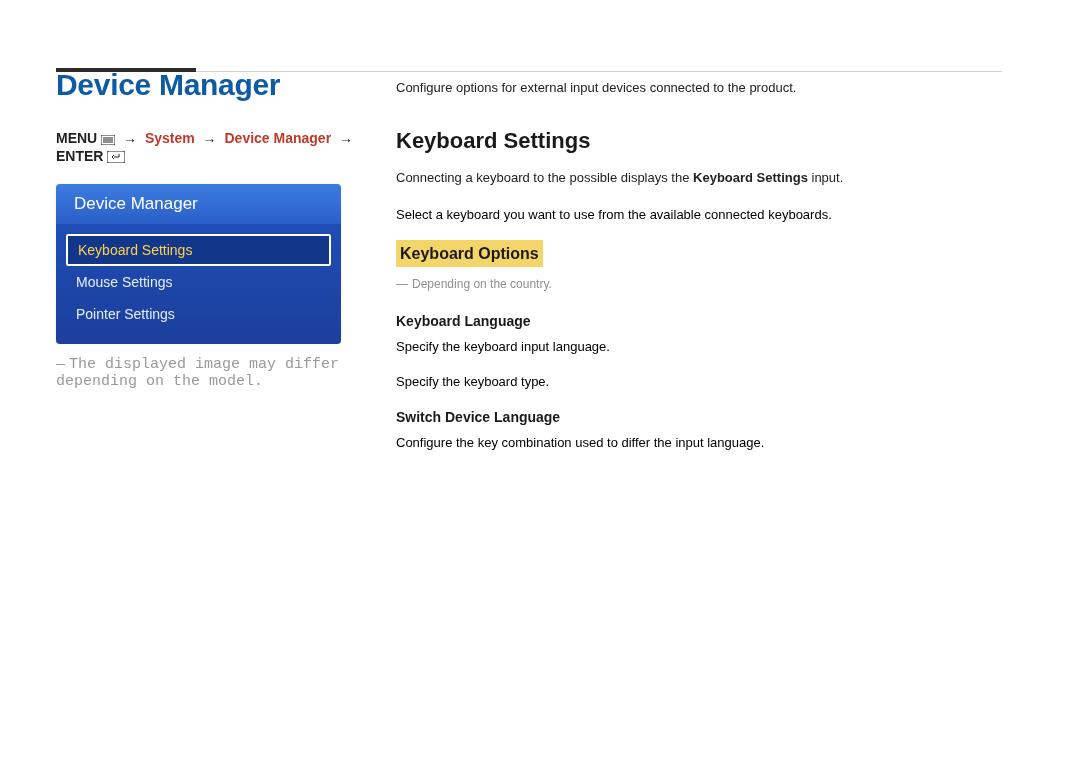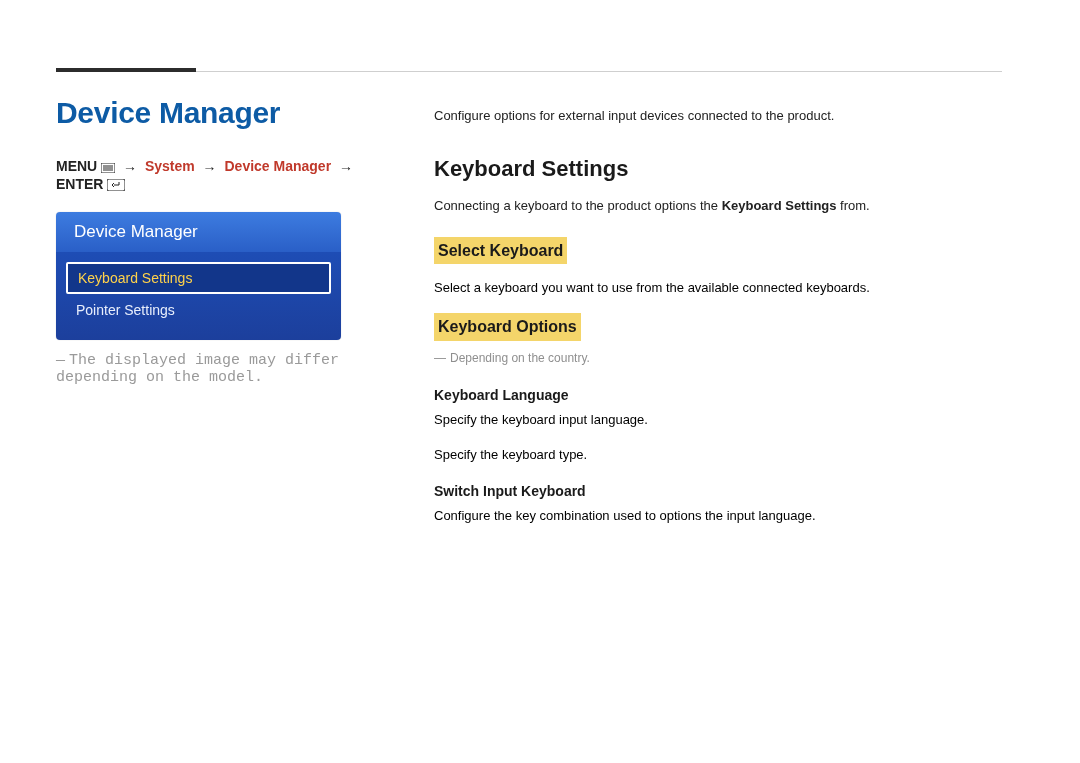--- a/index.html
+++ b/index.html
@@ -23,22 +23,20 @@
   .tab-marker {
     position: absolute;
     top: 68px;
     left: 56px;
     width: 140px;
     height: 4px;
     background: #2c2c2c;
   }
   .content {
     display: flex;
-    margin-top: 28px;
-    gap: 38px;
   }
   .left-col {
     width: 340px;
     flex: 0 0 340px;
     padding-right: 30px;
   }
   .page-title {
     font-size: 30px;
     font-weight: 700;
     color: #0d5ba5;
@@ -183,53 +181,53 @@
               <rect x="0" y="0" width="18" height="12" rx="2" fill="none" stroke="#222" stroke-width="1"></rect>
               <path d="M12 3 v3 h-5 M7 4 l-2 2 l2 2" fill="none" stroke="#222" stroke-width="1"></path>
             </svg>
         </span>
       </div>
 
       <div class="panel">
         <div class="panel-header">Device Manager</div>
         <div class="panel-body">
           <div class="panel-item selected">Keyboard Settings</div>
+          <div class="panel-item">Mouse Settings</div>
           <div class="panel-item">Pointer Settings</div>
         </div>
       </div>
 
       <div class="footnote">The displayed image may differ depending on the model.</div>
     </div>
 
     <div class="right-col">
       <div class="intro">Configure options for external input devices connected to the product.</div>
 
       <div class="group">
         <div class="section-title">Keyboard Settings</div>
         <div class="sub-desc">
-          <span>Connecting a keyboard to the product options the </span><b>Keyboard Settings</b><span> from.</span>
+          <span>Connecting a keyboard to the possible displays the </span><b>Keyboard Settings</b><span> input.</span>
         </div>
       </div>
 
       <div class="group">
-        <div><span class="hl h3">Select Keyboard</span></div>
         <div class="opt-desc" style="margin-top:6px;">Select a keyboard you want to use from the available connected keyboards.</div>
       </div>
 
       <div class="group">
         <div><span class="hl h3">Keyboard Options</span></div>
         <div class="small-note">Depending on the country.</div>
 
         <div class="opt-block">
           <div class="opt-title">Keyboard Language</div>
           <div class="opt-desc">Specify the keyboard input language.</div>
         </div>
         <div class="opt-block">
           <div class="opt-desc">Specify the keyboard type.</div>
         </div>
         <div class="opt-block">
-          <div class="opt-title">Switch Input Keyboard</div>
-          <div class="opt-desc">Configure the key combination used to options the input language.</div>
+          <div class="opt-title">Switch Device Language</div>
+          <div class="opt-desc">Configure the key combination used to differ the input language.</div>
         </div>
       </div>
     </div>
   </div>
 </div>
 
 </body></html>

